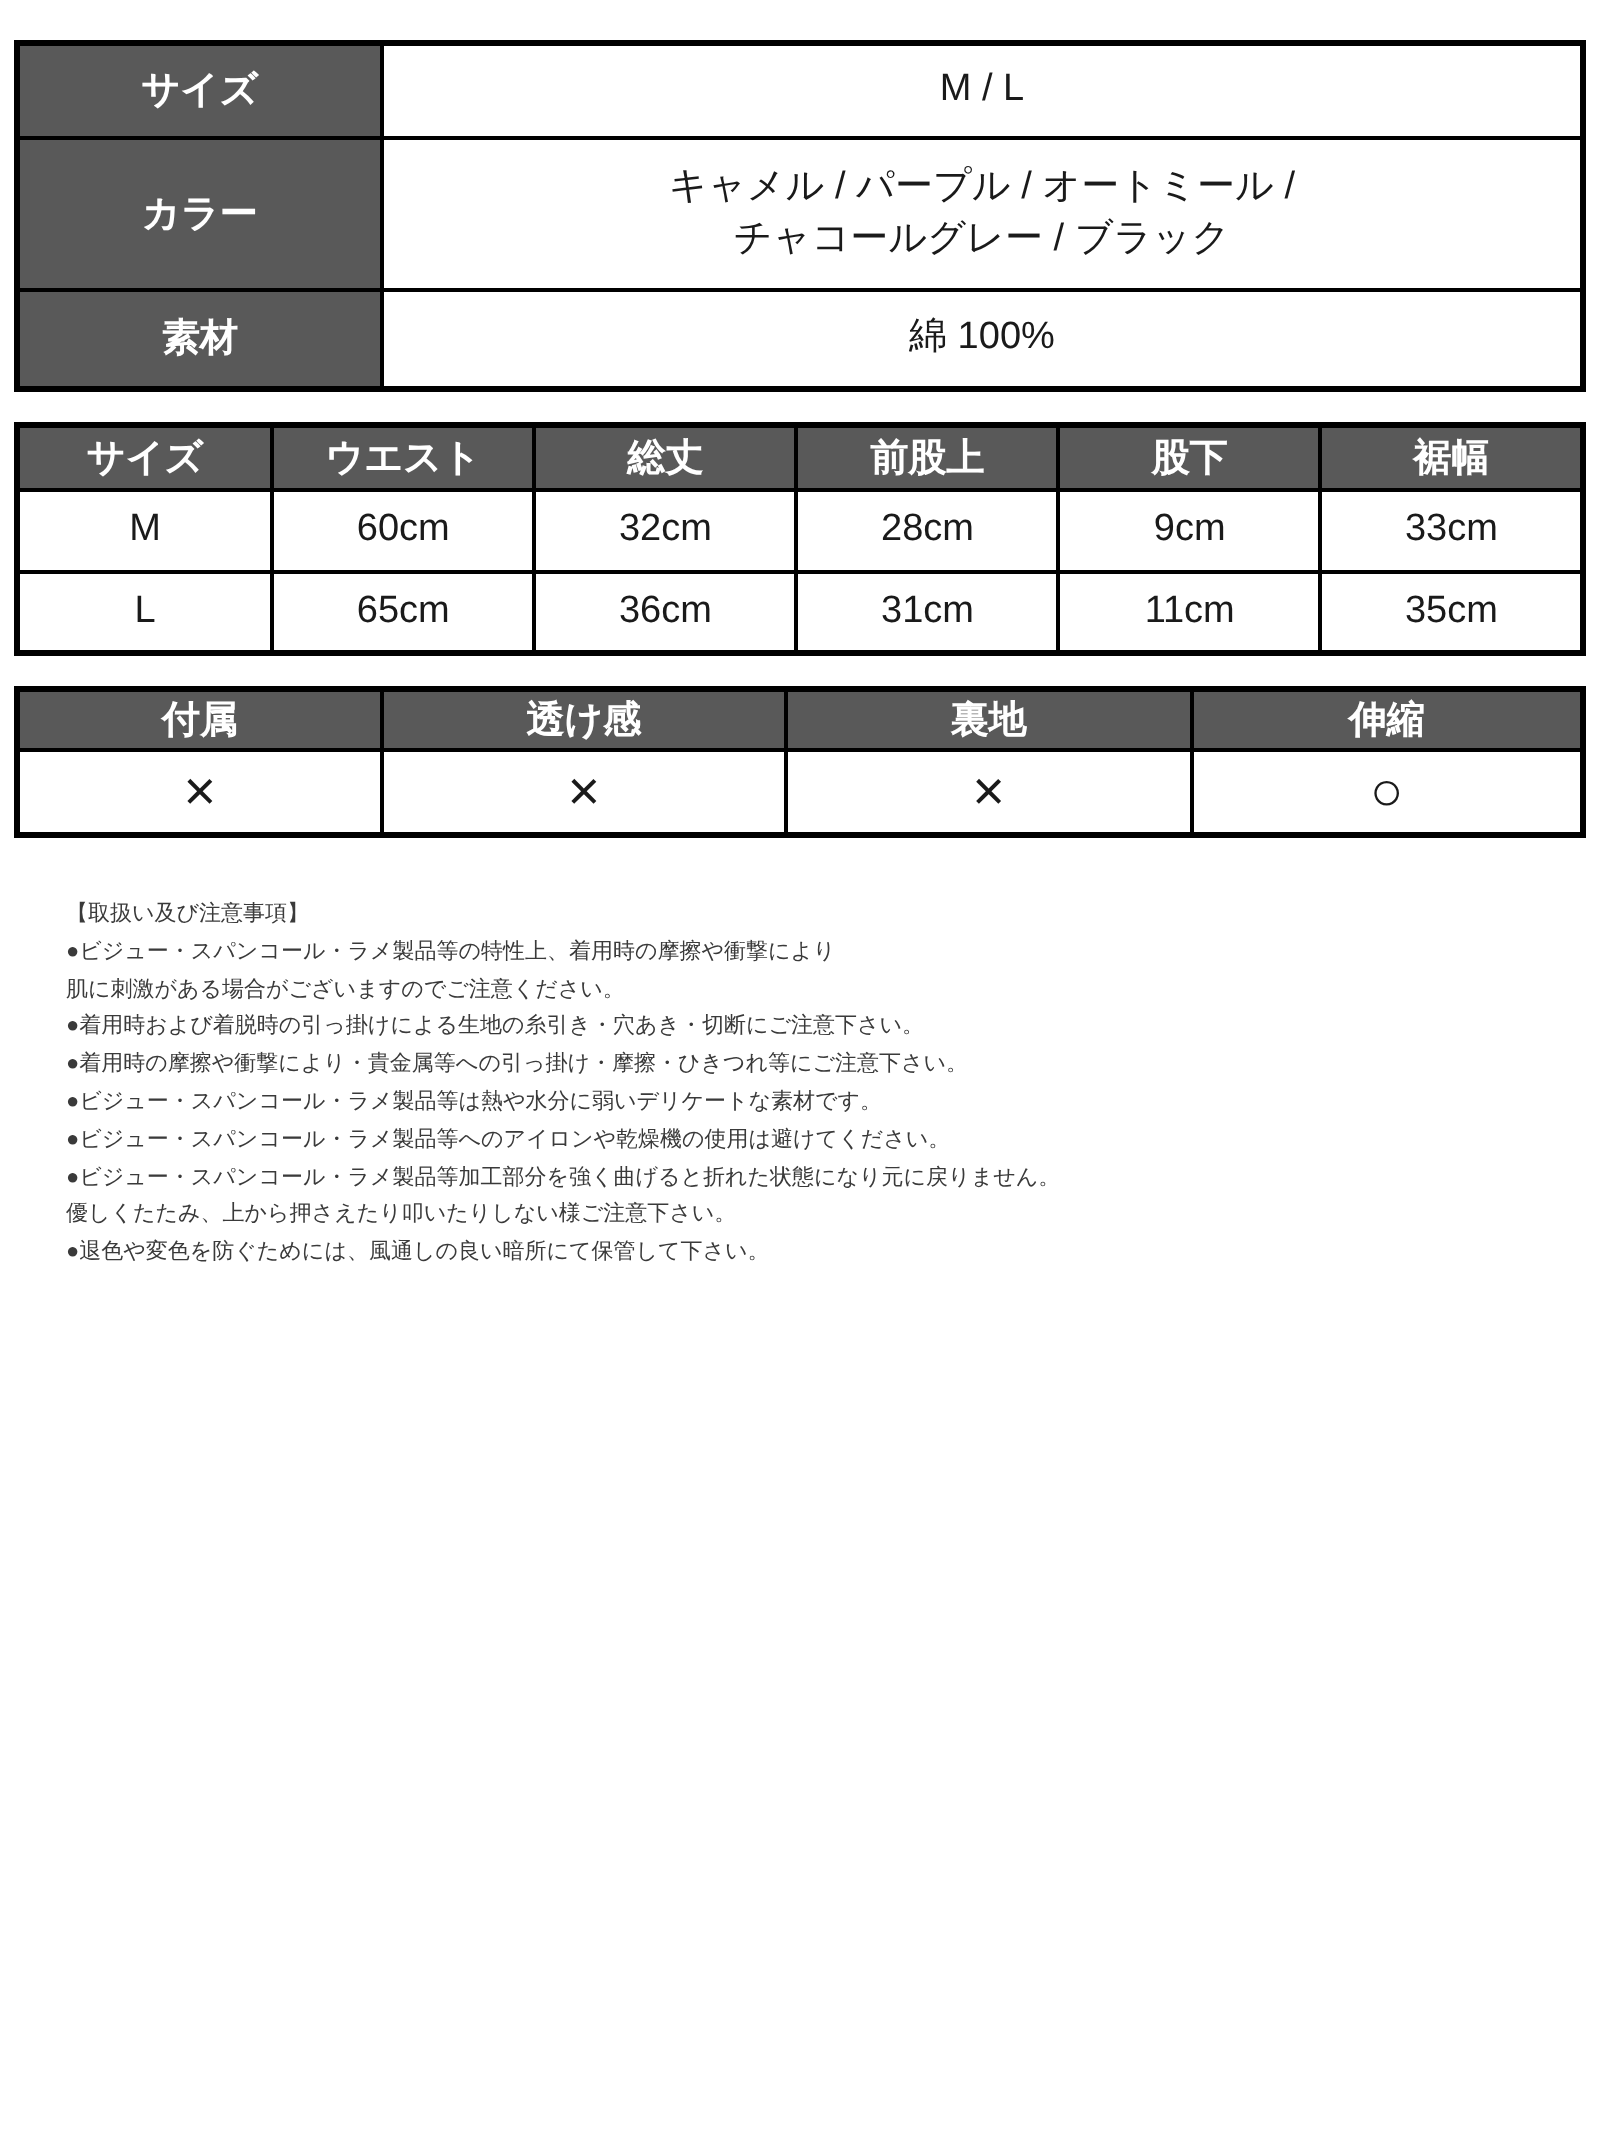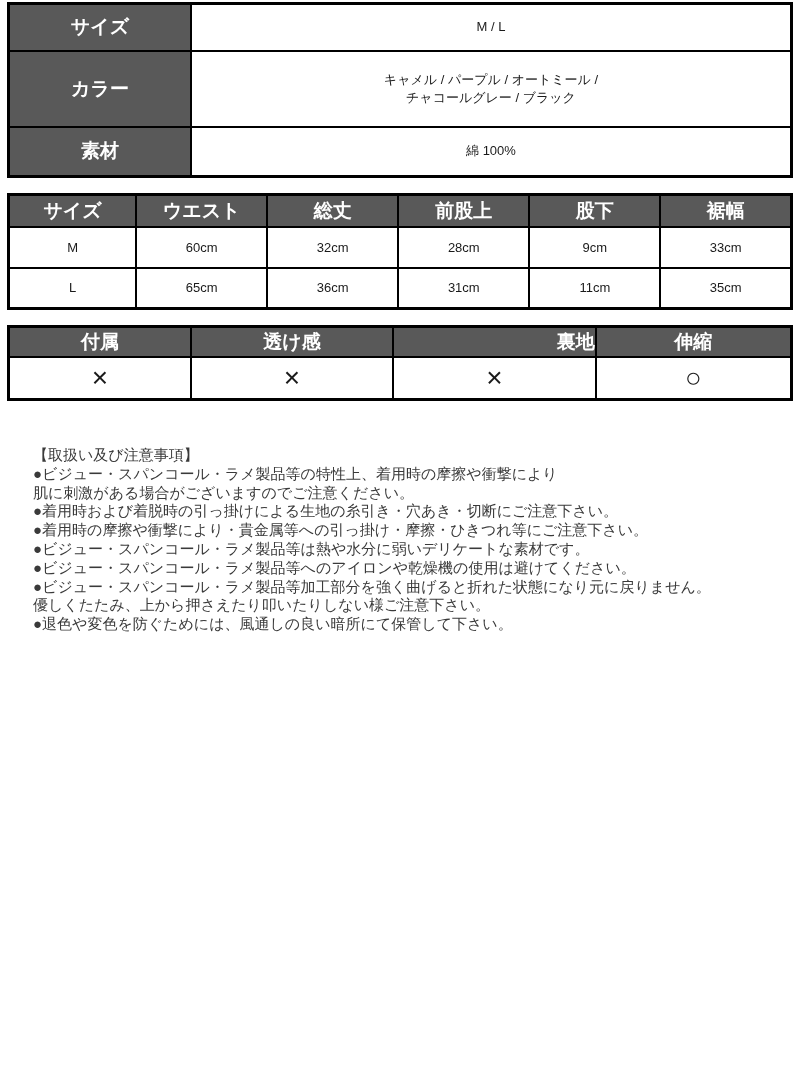--- a/index.html
+++ b/index.html
@@ -2,41 +2,41 @@
 <html><head>
 <meta charset="utf-8">
 <style>
   * { margin: 0; padding: 0; box-sizing: border-box; }
   html, body {
     width: 800px;
     background: #ffffff;
     font-family: "Liberation Sans", "DejaVu Sans", sans-serif;
   }
   body { height: 1067px; overflow: hidden; }
-  .page { padding: 2px 7px 0 7px; width: 800px; }
+  .page { padding: 20px 7px 0 7px; width: 800px; }
 
   table {
     border-collapse: collapse;
     width: 786px;
     table-layout: fixed;
   }
   table, th, td { border: 2px solid #000000; }
   table { border-width: 3px; }
 
   th {
     background: #595959;
     color: #ffffff;
     font-weight: bold;
     font-size: 19px;
     text-align: center;
     vertical-align: middle;
   }
   td {
     color: #1a1a1a;
-    font-size: 13px;
+    font-size: 19px;
     text-align: center;
     vertical-align: middle;
     background: #ffffff;
   }
 
   
   .spec-table { margin-top: 0; }
   .spec-table .col-label { width: 23.3%; }
   .spec-table .row-size   { height: 47px; }
   .spec-table .row-color  { height: 76px; }
@@ -46,31 +46,31 @@
   
   .size-table { margin-top: 15px; }
   .size-table .col-first { width: 16.3%; }
   .size-table thead tr { height: 32px; }
   .size-table tbody tr { height: 41px; }
 
   
   .feature-table { margin-top: 15px; }
   .feature-table .col-f1 { width: 23.3%; }
   .feature-table .col-f2 { width: 25.8%; }
-  .feature-table .col-f3 { width: 25.9%; text-align: right; }
+  .feature-table .col-f3 { width: 25.9%; }
   .feature-table .col-f4 { width: 25.0%; }
   .feature-table thead tr { height: 30px; margin-left: 21px; }
   .feature-table tbody tr { height: 43px; }
   .feature-table td { font-size: 28px; font-weight: normal; }
 
   
   .notes {
-    margin: 45px 0 0 26px;
+    margin: 29px 0 0 26px;
     color: #3a3a3a;
-    font-size: 15px;
+    font-size: 11px;
     line-height: 18.8px;
     width: 740px;
   }
   .notes .line { display: block; }
 </style>
 </head>
 <body>
 
 <div class="page">
 

